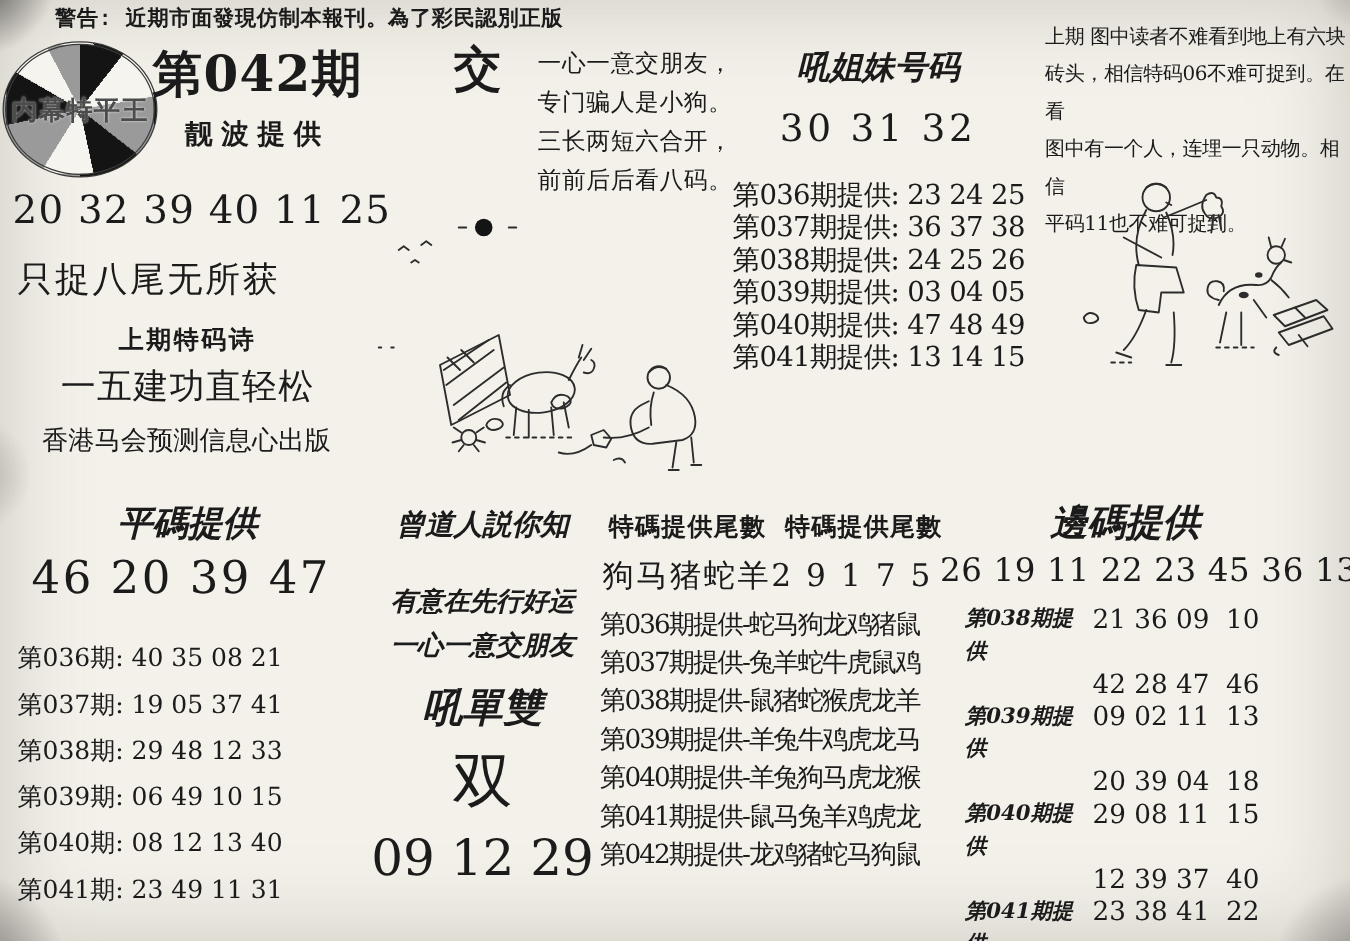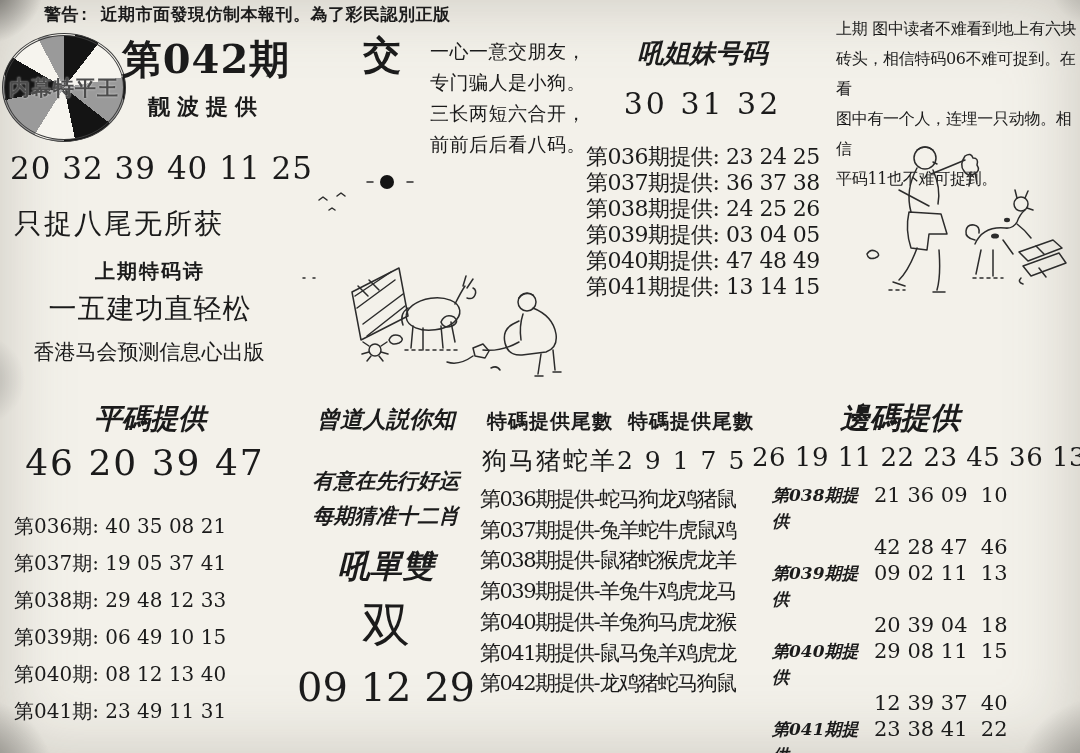--- a/index.html
+++ b/index.html
@@ -141,21 +141,21 @@
       <path class="stroke" d="M246,196 l-3,20 M258,192 l2,20 M240,218 h8 M258,214 h8"></path>
       <path class="stroke" d="M224,184 q-18,10 -36,8"></path>
       <path class="stroke" d="M178,190 l10,-4 l6,7 l-4,7 l-10,-2 z"></path>
       <path class="stroke" d="M178,198 q-14,10 -26,6"></path>
       <path class="stroke" d="M196,210 q6,-3 9,2" stroke-width="1.1"></path>
     </svg>
   </div>
 
   <div class="abs zeng-title ctr cal">曾道人説你知</div>
   <div class="abs zeng-l1 ctr cal">有意在先行好运</div>
-  <div class="abs zeng-l2 ctr cal">每期猜准十二肖</div>
+  <div class="abs zeng-l2 ctr cal">一心一意交朋友</div>
   <div class="abs danshuang ctr cal">吼單雙</div>
   <div class="abs ds-result ctr">双</div>
   <div class="abs ds-nums ctr nums">09 12 29</div>
 
   <div class="abs jiemei-title ctr cal">吼姐妹号码</div>
   <div class="abs jiemei-main ctr nums">30 31 32</div>
   <div class="abs jiemei-rows">
     <div class="nums">第036期提供: 23 24 25</div>
     <div class="nums">第037期提供: 36 37 38</div>
     <div class="nums">第038期提供: 24 25 26</div>

